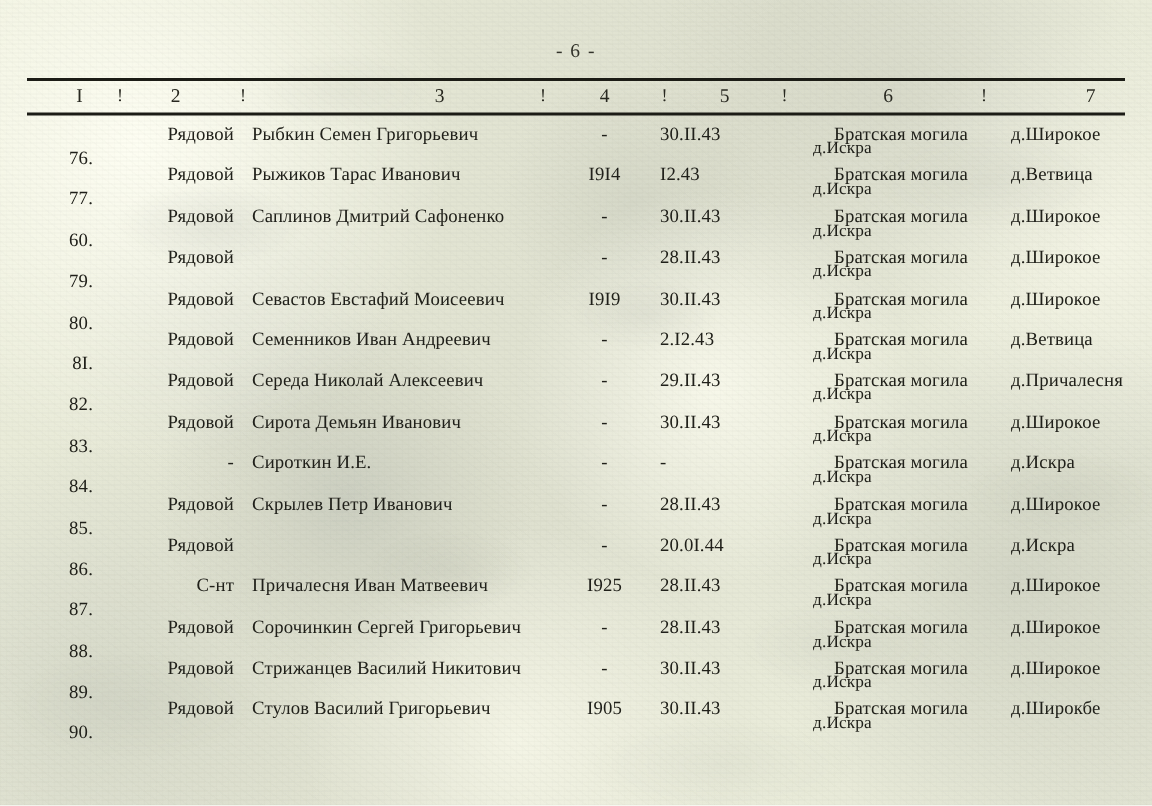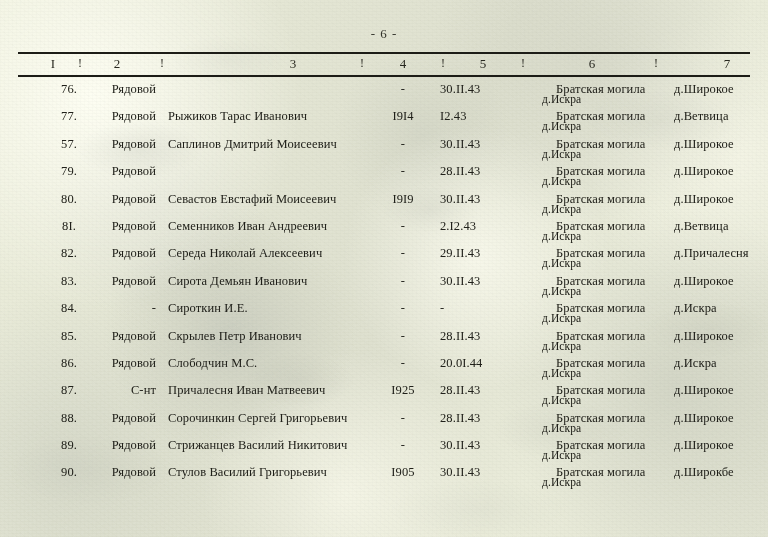--- a/index.html
+++ b/index.html
@@ -125,21 +125,21 @@
     font-size: 12.5px;
     color: #22221c;
     letter-spacing: 0.1px;
   }
   .cell {
     position: absolute;
     top: 0;
     white-space: nowrap;
     font-family: "Liberation Serif", "DejaVu Serif", serif;
   }
-  .c-num    { left: 52px;  width: 34px;  text-align: center; }
+  .c-num    { left: 28px;  width: 34px;  text-align: right; margin-top: 16px; }
   .c-rank   { left: 78px;  width: 78px;  text-align: right; }
   .c-name   { left: 168px; width: 250px; text-align: left; }
   .c-year   { left: 372px; width: 62px;  text-align: center; }
   .c-date   { left: 440px; width: 78px;  text-align: left; }
   .c-place  { left: 528px; width: 142px; text-align: left; margin-left: 28px; }
   .c-origin { left: 674px; width: 110px; text-align: left; }
 
   .place-sub {
     position: absolute;
     top: 11px;
@@ -176,40 +176,41 @@
       <div class="sep" style="left:521px;">!</div>
       <div class="hdr-cell" style="left:532px; width:120px;">6</div>
       <div class="sep" style="left:654px;">!</div>
       <div class="hdr-cell" style="left:672px; width:110px;">7</div>
     </div>
 
     <div class="rows" id="rows-container">
         <div class="row">
           <div class="cell c-num">76.</div>
           <div class="cell c-rank">Рядовой</div>
+          <div class="cell c-name">Рыбкин Семен Григорьевич</div>
           <div class="cell c-year">-</div>
           <div class="cell c-date">30.II.43</div>
           <div class="cell c-place">Братская могила</div>
           <div class="cell c-origin">д.Широкое</div>
           <div class="place-sub">д.Искра</div>
         </div>
         <div class="row">
           <div class="cell c-num">77.</div>
           <div class="cell c-rank">Рядовой</div>
           <div class="cell c-name">Рыжиков Тарас Иванович</div>
           <div class="cell c-year">I9I4</div>
           <div class="cell c-date">I2.43</div>
           <div class="cell c-place">Братская могила</div>
           <div class="cell c-origin">д.Ветвица</div>
           <div class="place-sub">д.Искра</div>
         </div>
         <div class="row">
-          <div class="cell c-num">57.</div>
-          <div class="cell c-rank">Рядовой</div>
-          <div class="cell c-name">Саплинов Дмитрий Моисеевич</div>
+          <div class="cell c-num">60.</div>
+          <div class="cell c-rank">Рядовой</div>
+          <div class="cell c-name">Саплинов Дмитрий Сафоненко</div>
           <div class="cell c-year">-</div>
           <div class="cell c-date">30.II.43</div>
           <div class="cell c-place">Братская могила</div>
           <div class="cell c-origin">д.Широкое</div>
           <div class="place-sub">д.Искра</div>
         </div>
         <div class="row">
           <div class="cell c-num">79.</div>
           <div class="cell c-rank">Рядовой</div>
           <div class="cell c-year">-</div>
@@ -274,21 +275,20 @@
           <div class="cell c-name">Скрылев Петр Иванович</div>
           <div class="cell c-year">-</div>
           <div class="cell c-date">28.II.43</div>
           <div class="cell c-place">Братская могила</div>
           <div class="cell c-origin">д.Широкое</div>
           <div class="place-sub">д.Искра</div>
         </div>
         <div class="row">
           <div class="cell c-num">86.</div>
           <div class="cell c-rank">Рядовой</div>
-          <div class="cell c-name">Слободчин М.С.</div>
           <div class="cell c-year">-</div>
           <div class="cell c-date">20.0I.44</div>
           <div class="cell c-place">Братская могила</div>
           <div class="cell c-origin">д.Искра</div>
           <div class="place-sub">д.Искра</div>
         </div>
         <div class="row">
           <div class="cell c-num">87.</div>
           <div class="cell c-rank">С-нт</div>
           <div class="cell c-name">Причалесня Иван Матвеевич</div>

